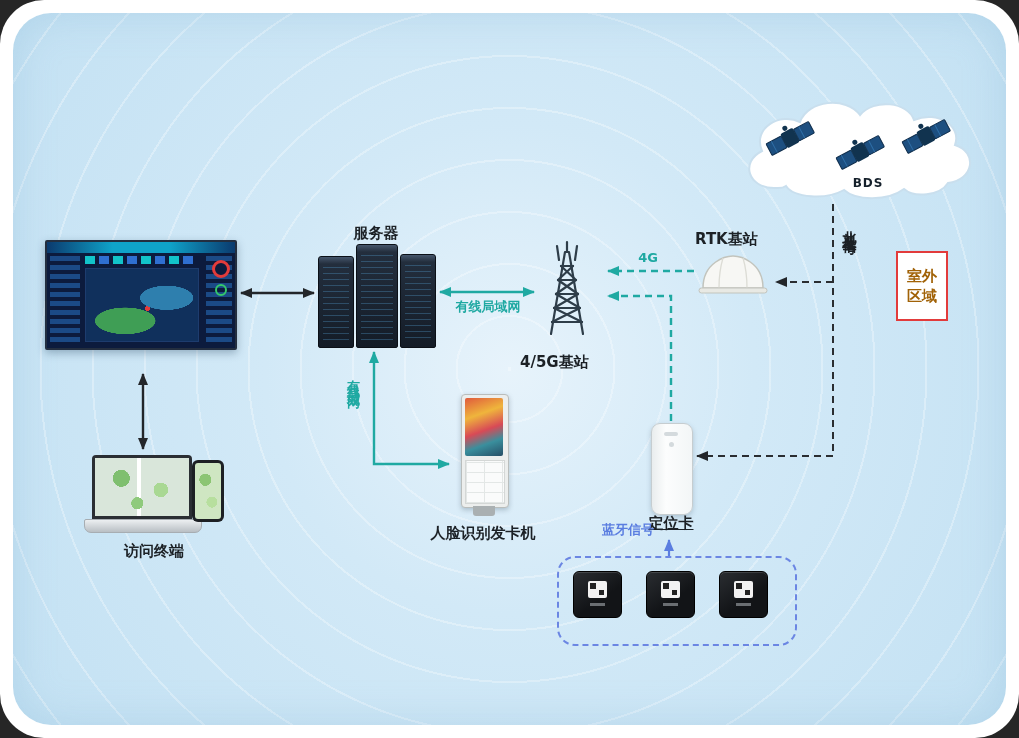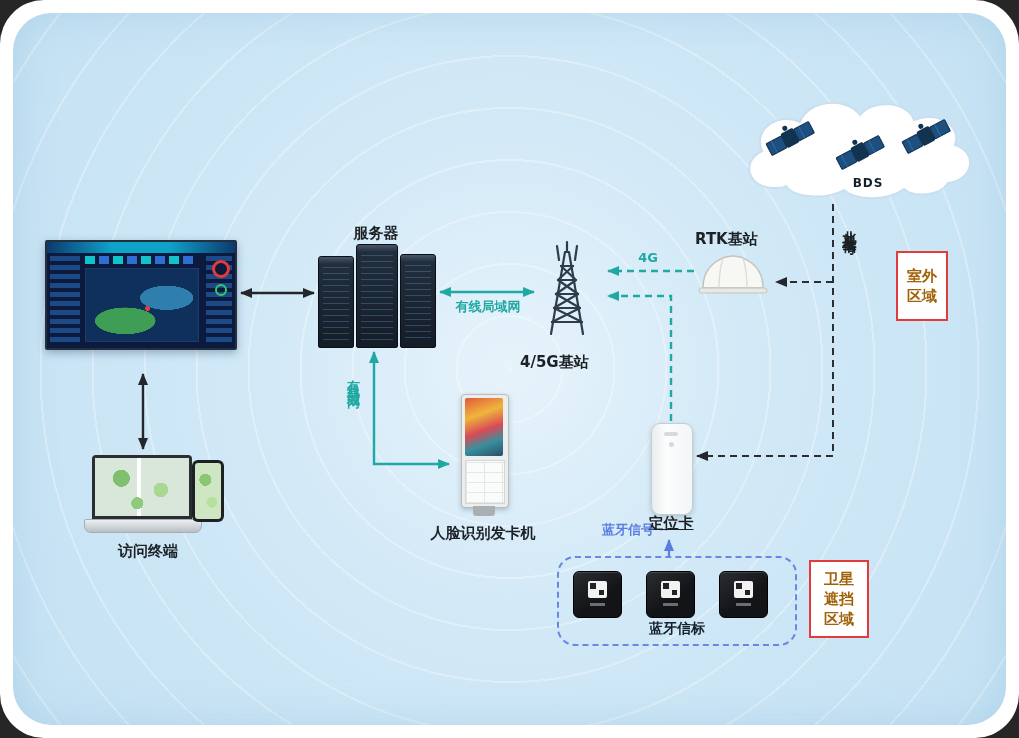--- a/index.html
+++ b/index.html
@@ -113,21 +113,21 @@
   .bt-lbl{left:592px;top:521px;width:72px;text-align:center;font-weight:bold;}
 
   
   .platform-lbl{left:60px;top:350px;width:160px;text-align:center;}
   .server-lbl{left:318px;top:224px;width:116px;text-align:center;}
   .tower-lbl{left:520px;top:353px;width:92px;}
   .rtk-lbl{left:695px;top:230px;width:76px;text-align:left;}
   .bds-lbl{left:838px;top:176px;width:60px;text-align:center;font-size:12px;letter-spacing:1px;color:#15202b;}
   .card-lbl{left:640px;top:514px;width:62px;text-align:center;text-decoration:underline;}
   .kiosk-lbl{left:430px;top:524px;width:106px;text-align:center;}
-  .terminal-lbl{left:118px;top:542px;width:66px;text-align:left;}
+  .terminal-lbl{left:118px;top:542px;width:66px;text-align:right;}
 </style>
 </head>
 <body>
 
 <div class="stage">
   <div class="panel"></div>
 
   <svg class="wires" width="1019" height="738" viewBox="0 0 1019 738">
     <defs>
       <marker id="mBlack" viewBox="0 0 12 10" refX="11" refY="5" markerWidth="12" markerHeight="10" orient="auto-start-reverse" markerUnits="userSpaceOnUse">
@@ -252,28 +252,24 @@
   <div class="node btbox">
     <div class="beacon b1">
         <div class="sticker"></div>
       </div>
     <div class="beacon b2">
         <div class="sticker"></div>
       </div>
     <div class="beacon b3">
         <div class="sticker"></div>
       </div>
-    <div class="beacon-lbl">蓝牙信标</div>
   </div>
 
   <div class="zone zone-outdoor">
     <span>室外区域</span>
-  </div>
-  <div class="zone zone-blocked">
-    <span>卫星遮挡区域</span>
   </div>
 
   <div class="lbl tealtxt lan-h">有线局域网</div>
   <div class="lbl tealtxt vtext lan-v">有线局域网</div>
   <div class="lbl tealtxt g4">4G</div>
   <div class="lbl vtext beidou">北斗卫星信号</div>
   <div class="lbl bluetxt bt-lbl">蓝牙信号</div>
 </div>
 
 </body></html>

